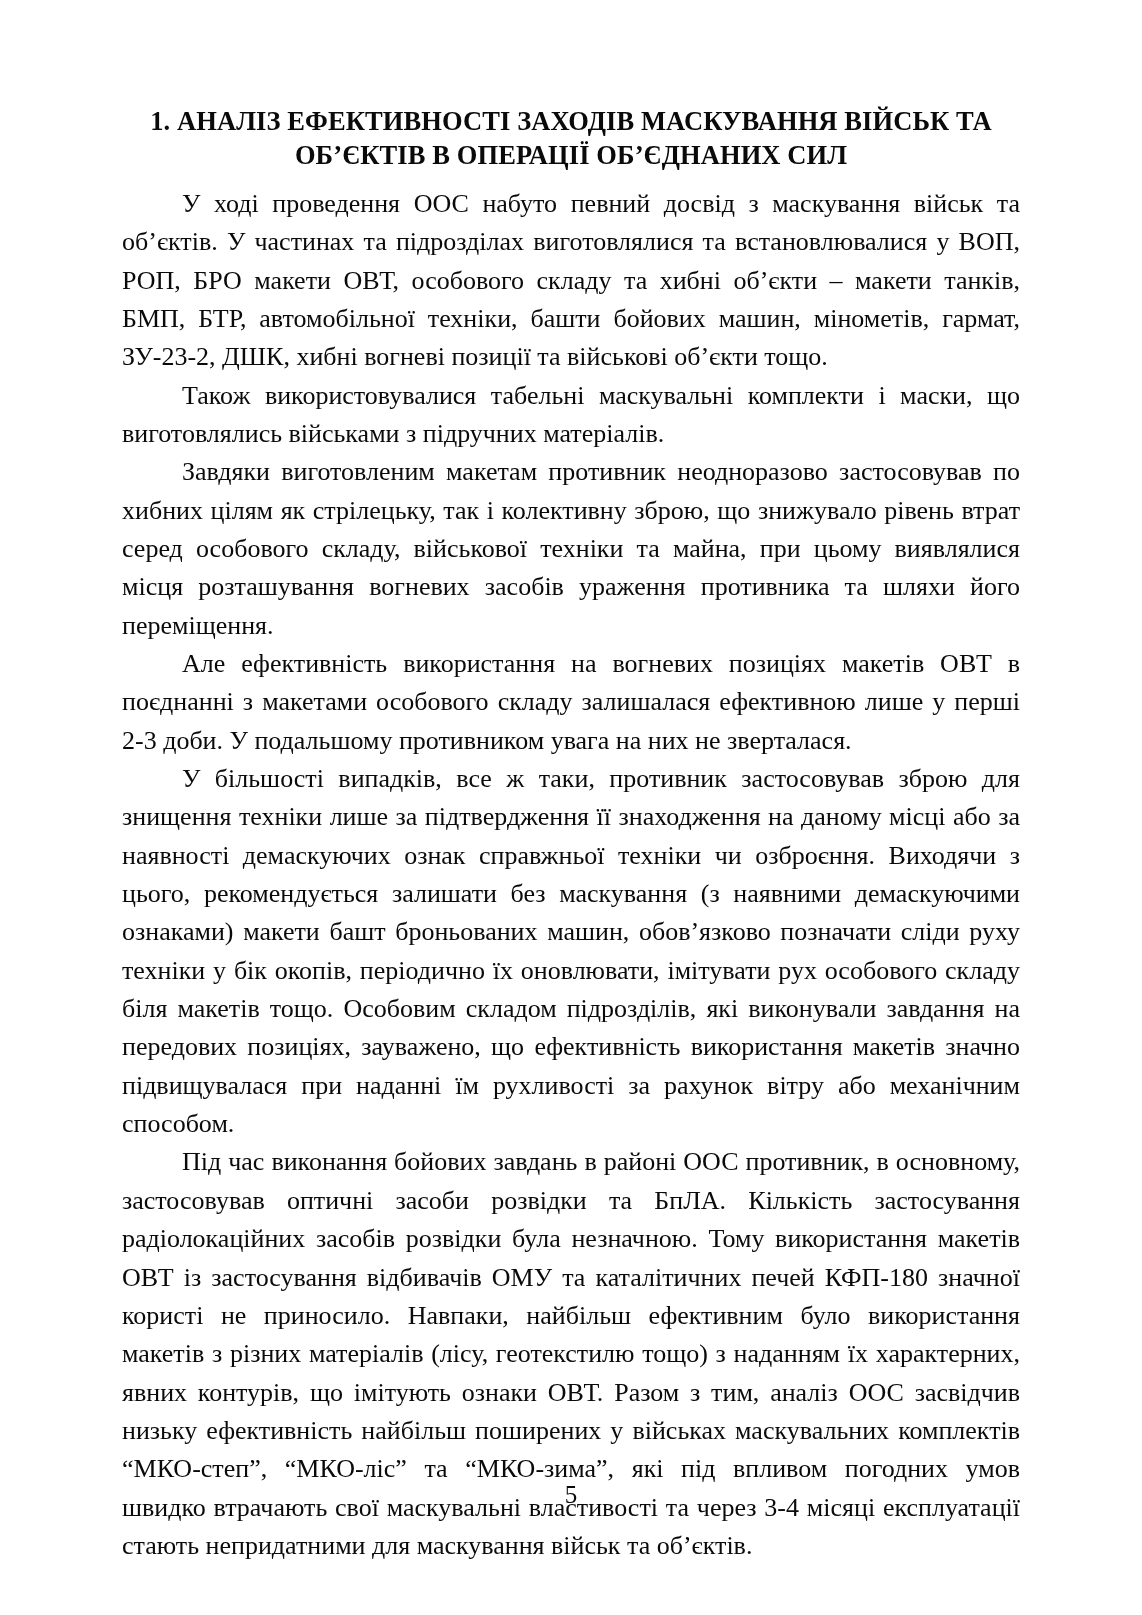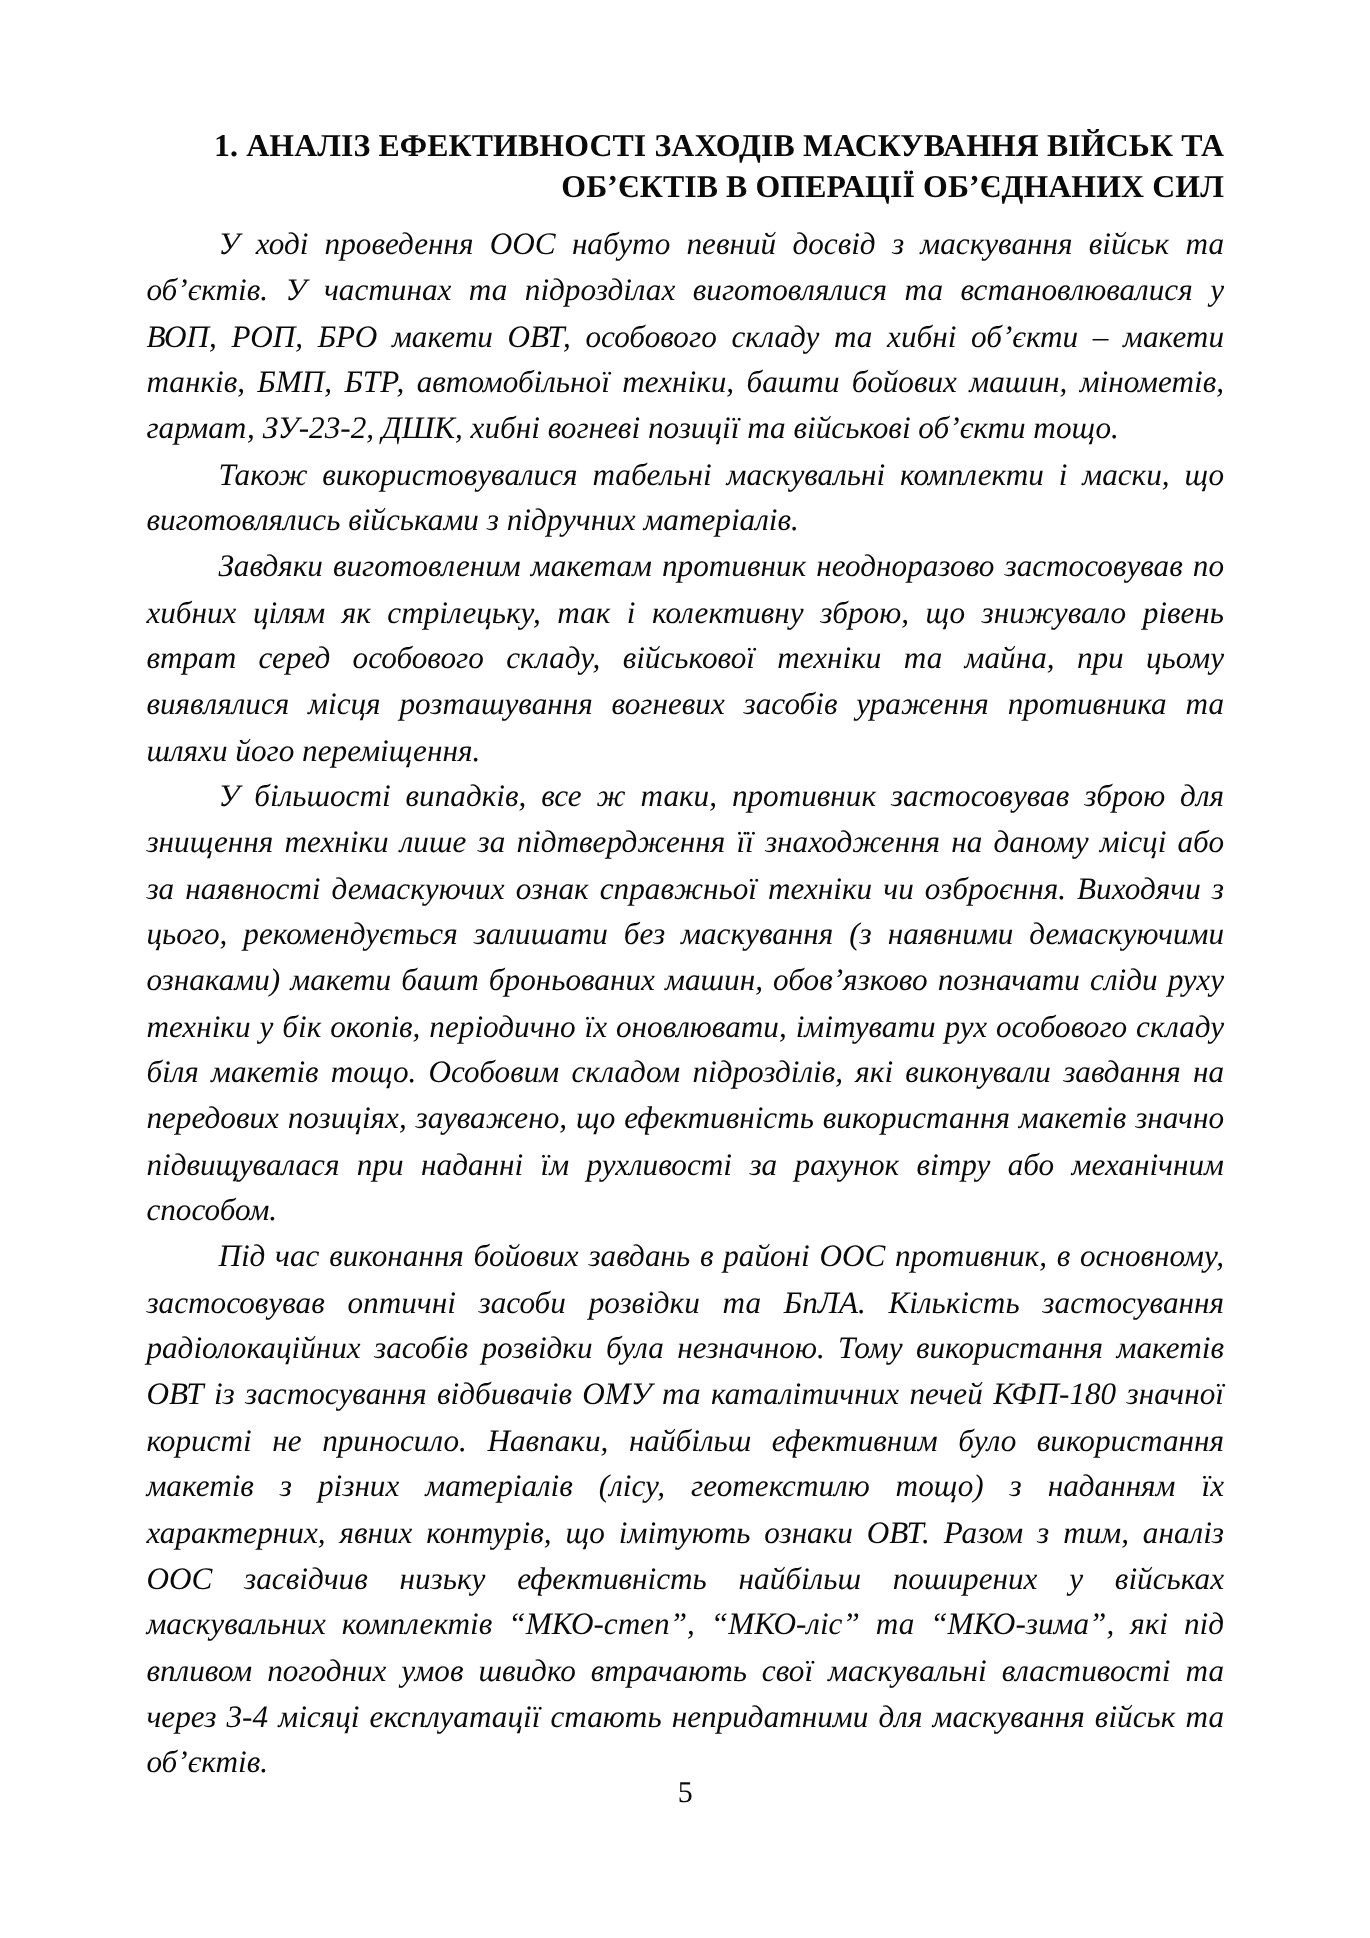--- a/index.html
+++ b/index.html
@@ -23,33 +23,32 @@
   .content {
     position: absolute;
     left: 122px;
     top: 104px;
     width: 898px;
   }
   .doc-heading {
     font-size: 26.5px;
     font-weight: bold;
     line-height: 1.30;
-    text-align: right;
+    text-align: center;
     margin: 0 0 12px 0;
     letter-spacing: 0.1px;
   }
   p.body-par {
     font-size: 26px;
     line-height: 1.475;
     text-align: justify;
     text-justify: inter-word;
     margin: 0;
     text-indent: 60px;
     hyphens: none;
-    font-style: italic;
   }
   .page-number {
     position: absolute;
     left: 0;
     right: 0;
     top: 1482px;
     text-align: center;
     font-size: 25px;
     line-height: 1;
   }
@@ -59,20 +58,21 @@
 
 <div class="page">
 
   <div class="content">
 
     <h1 class="doc-heading">1. АНАЛІЗ ЕФЕКТИВНОСТІ ЗАХОДІВ МАСКУВАННЯ ВІЙСЬК ТА ОБ’ЄКТІВ В ОПЕРАЦІЇ ОБ’ЄДНАНИХ СИЛ</h1>
 
     <p class="body-par">У ході проведення ООС набуто певний досвід з маскування військ та об’єктів. У частинах та підрозділах виготовлялися та встановлювалися у ВОП, РОП, БРО макети ОВТ, особового складу та хибні об’єкти – макети танків, БМП, БТР, автомобільної техніки, башти бойових машин, мінометів, гармат, ЗУ-23-2, ДШК, хибні вогневі позиції та військові об’єкти тощо.</p>
     <p class="body-par">Також використовувалися табельні маскувальні комплекти і маски, що виготовлялись військами з підручних матеріалів.</p>
     <p class="body-par">Завдяки виготовленим макетам противник неодноразово застосовував по хибних цілям як стрілецьку, так і колективну зброю, що знижувало рівень втрат серед особового складу, військової техніки та майна, при цьому виявлялися місця розташування вогневих засобів ураження противника та шляхи його переміщення.</p>
+    <p class="body-par">Але ефективність використання на вогневих позиціях макетів ОВТ в поєднанні з макетами особового складу залишалася ефективною лише у перші 2-3 доби. У подальшому противником увага на них не зверталася.</p>
     <p class="body-par">У більшості випадків, все ж таки, противник застосовував зброю для знищення техніки лише за підтвердження її знаходження на даному місці або за наявності демаскуючих ознак справжньої техніки чи озброєння. Виходячи з цього, рекомендується залишати без маскування (з наявними демаскуючими ознаками) макети башт броньованих машин, обов’язково позначати сліди руху техніки у бік окопів, періодично їх оновлювати, імітувати рух особового складу біля макетів тощо. Особовим складом підрозділів, які виконували завдання на передових позиціях, зауважено, що ефективність використання макетів значно підвищувалася при наданні їм рухливості за рахунок вітру або механічним способом.</p>
     <p class="body-par">Під час виконання бойових завдань в районі ООС противник, в основному, застосовував оптичні засоби розвідки та БпЛА. Кількість застосування радіолокаційних засобів розвідки була незначною. Тому використання макетів ОВТ із застосування відбивачів ОМУ та каталітичних печей КФП-180 значної користі не приносило. Навпаки, найбільш ефективним було використання макетів з різних матеріалів (лісу, геотекстилю тощо) з наданням їх характерних, явних контурів, що імітують ознаки ОВТ. Разом з тим, аналіз ООС засвідчив низьку ефективність найбільш поширених у військах маскувальних комплектів “МКО-степ”, “МКО-ліс” та “МКО-зима”, які під впливом погодних умов швидко втрачають свої маскувальні властивості та через 3-4 місяці експлуатації стають непридатними для маскування військ та об’єктів.</p>
 
   </div>
 
   <div class="page-number">5</div>
 
 </div>
 
 </body></html>

